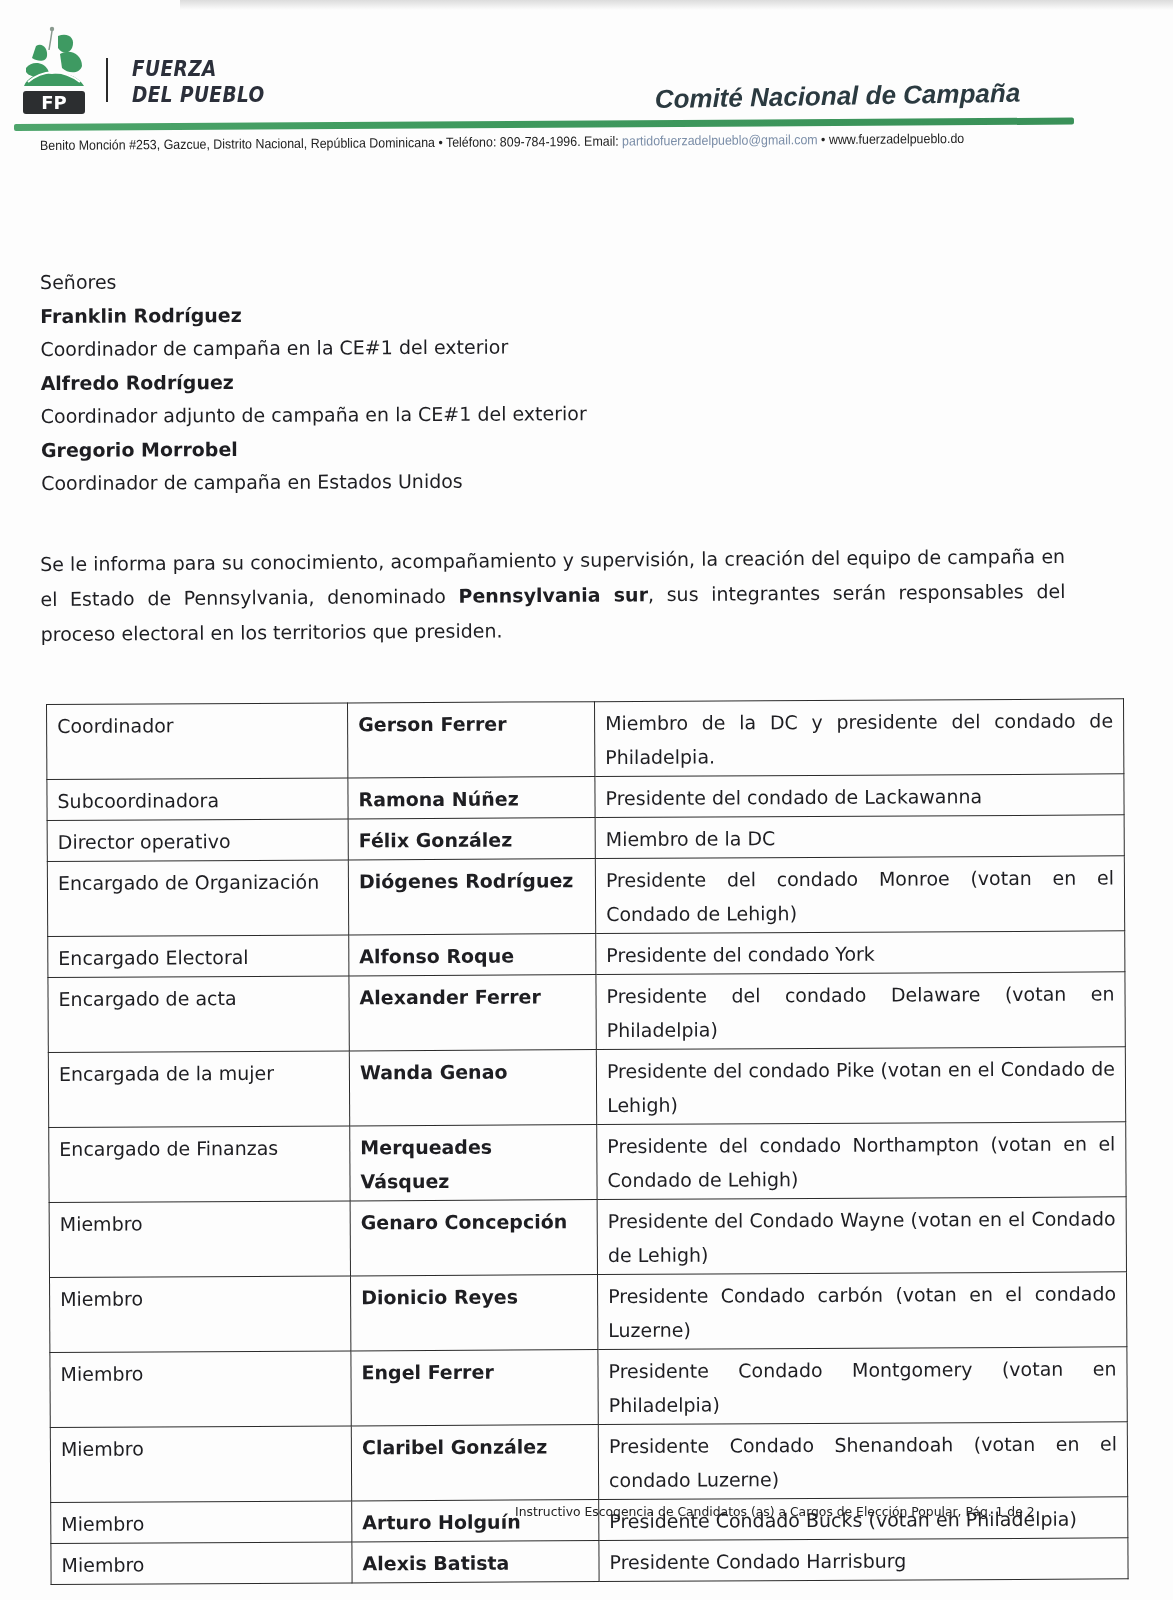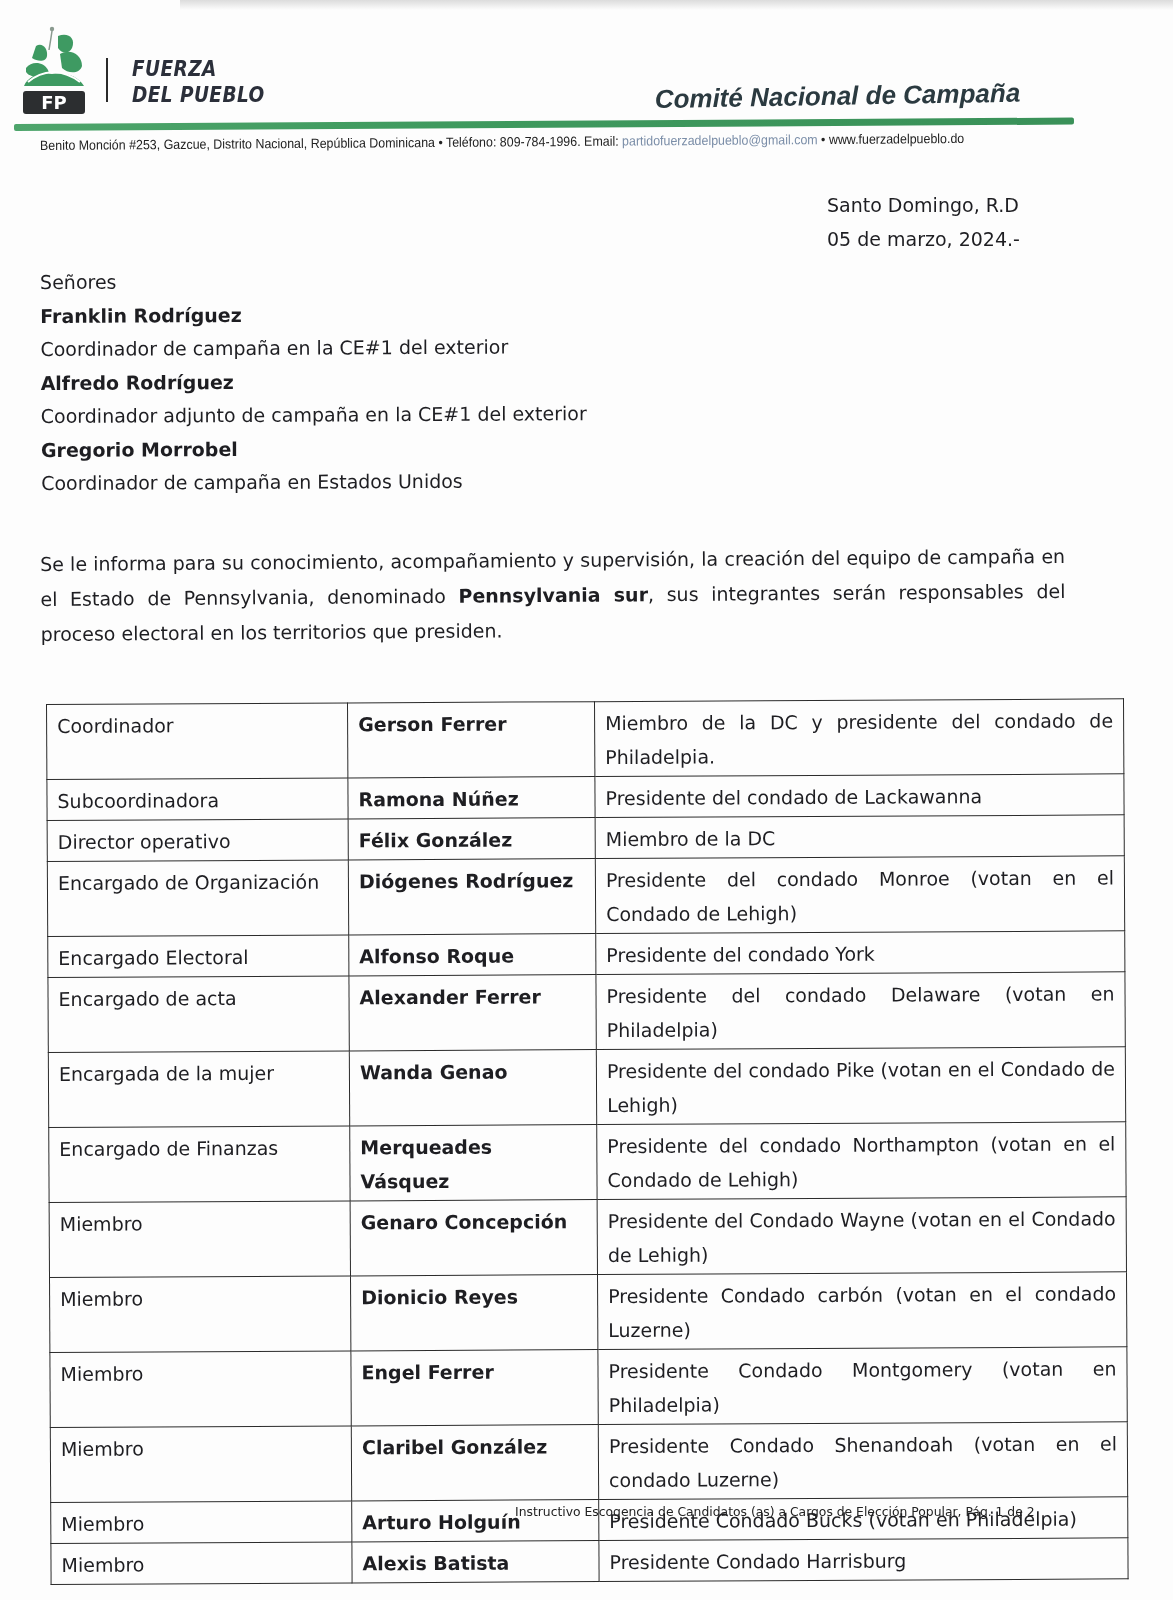--- a/index.html
+++ b/index.html
@@ -199,24 +199,20 @@
   </div>
   <div class="committee">Comité Nacional de Campaña</div>
   <div class="green-rule"></div>
   <div class="address">
     <span>Benito Monción #253, Gazcue, Distrito Nacional, República Dominicana • Teléfono: 809-784-1996.</span>
     <span>Email:</span>
     <span class="email">partidofuerzadelpueblo@gmail.com</span>
     <span>• www.fuerzadelpueblo.do</span>
   </div>
 
-  <div class="doc-text place-date">
-    <div>Santo Domingo, R.D</div>
-    <div>05 de marzo, 2024.-</div>
-  </div>
 
   <div class="doc-text addressees">
     <div>Señores</div>
     <div class="name">Franklin Rodríguez</div>
     <div>Coordinador de campaña en la CE#1 del exterior</div>
     <div class="name">Alfredo Rodríguez</div>
     <div>Coordinador adjunto de campaña en la CE#1 del exterior</div>
     <div class="name">Gregorio Morrobel</div>
     <div>Coordinador de campaña en Estados Unidos</div>
   </div>

